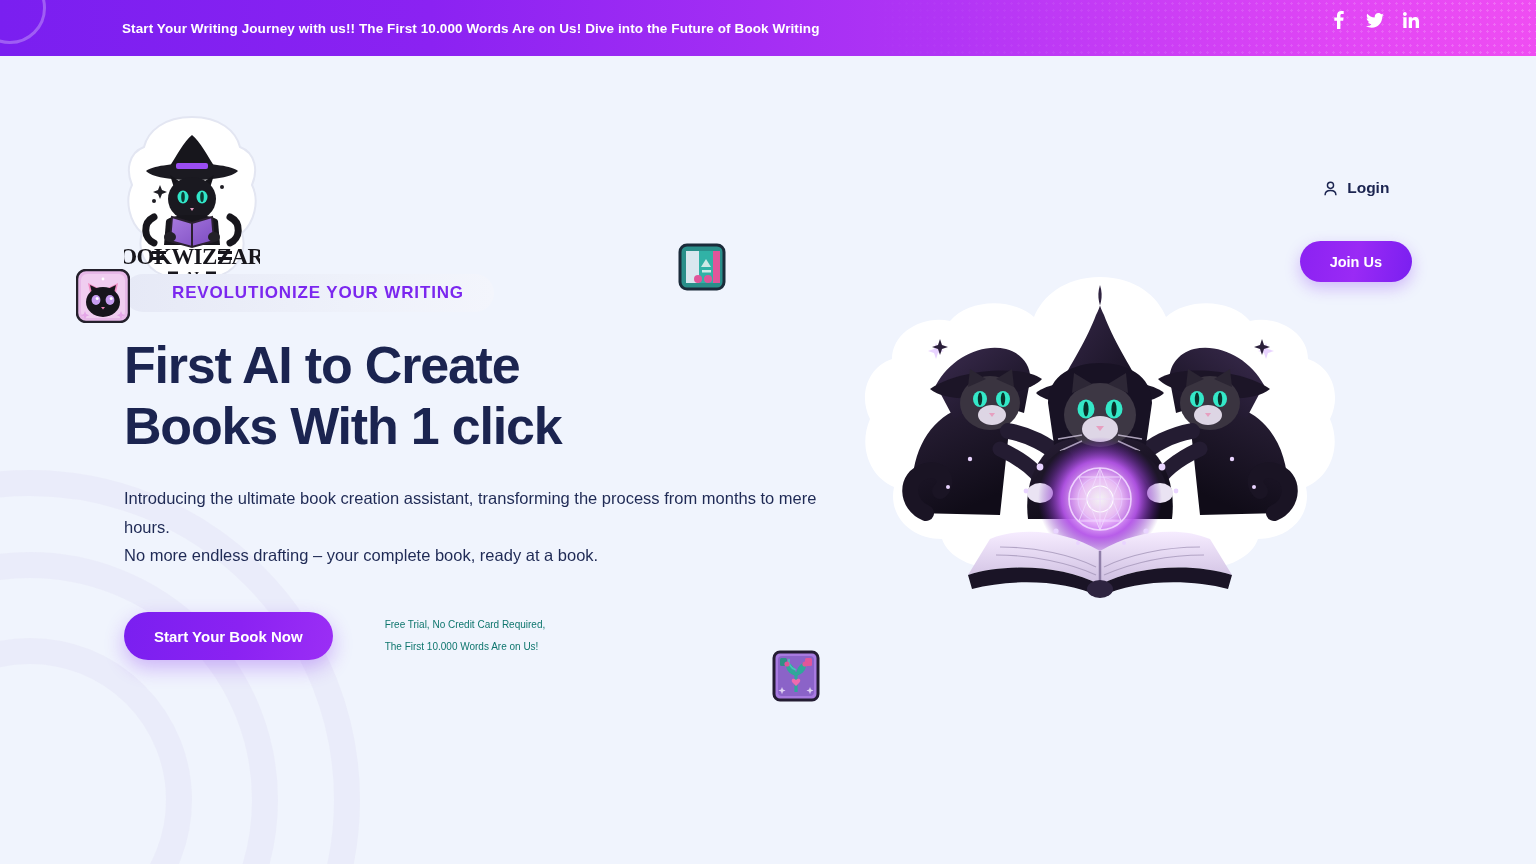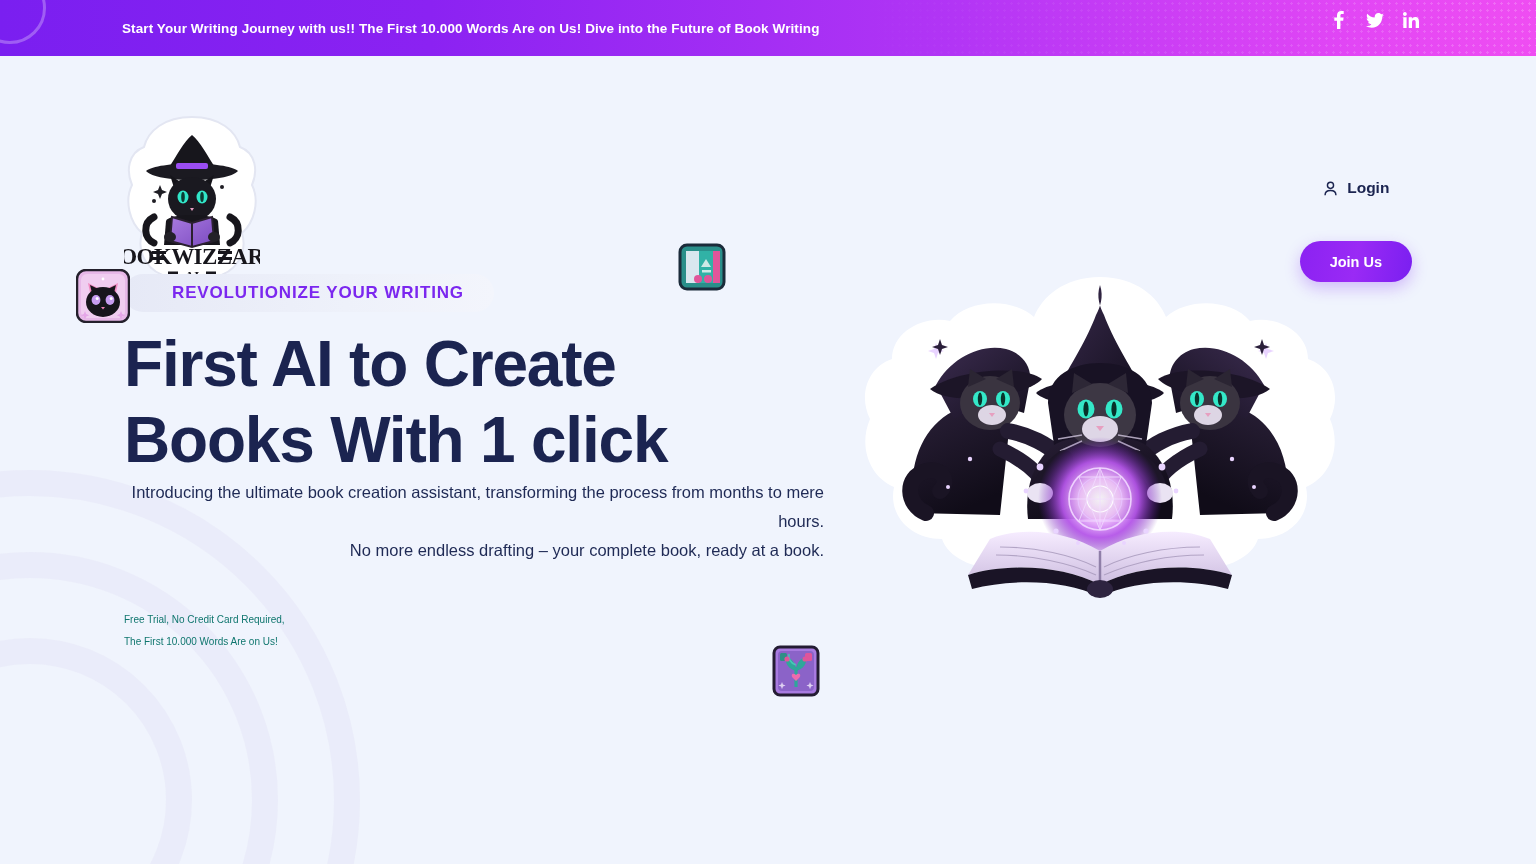--- a/index.html
+++ b/index.html
@@ -143,35 +143,35 @@
     letter-spacing:.85px;
   }
   .cat-chip{
     position:absolute;
     left:-48px; top:-2px;
     width:54px; height:54px;
     z-index:2;
   }
 
   .headline{
-    margin-top:12px;
+    margin-top:20px;
     color:#1b2450;
-    font-size:64px;
+    font-size:52px;
     font-weight:bold;
     line-height:1.18;
     letter-spacing:-1.2px;
     max-width:700px;
   }
 
   .sub{
+    margin-top:26px;
     color:#1f2a55;
     font-size:16.5px;
     line-height:1.75;
     max-width:700px;
-    text-align:right;
   }
 
   .cta-row{
     margin-top:44px;
     display:flex; align-items:flex-start; gap:52px;
     position:relative;
   }
   .cta-btn{
     border:none;
     height:48px;
@@ -368,20 +368,21 @@
           <rect x="0" y="7" width="3" height="2"></rect>
             <rect x="0" y="12" width="3" height="2"></rect>
             <rect x="0" y="17" width="3" height="2"></rect>
           <rect x="23" y="7" width="3" height="2"></rect>
             <rect x="23" y="12" width="3" height="2"></rect>
             <rect x="23" y="17" width="3" height="2"></rect>
         </g>
       </svg>
 
       <div class="cta-row">
+        <button class="cta-btn">Start Your Book Now</button>
         <div class="trial">
           <div>Free Trial, No Credit Card Required,</div>
           <div>The First 10.000 Words Are on Us!</div>
         </div>
 
         <svg class="float float-card px" viewBox="0 0 50 52">
           <rect x="3" y="2" width="44" height="48" rx="6" fill="#a87ae0" stroke="#241c33" stroke-width="3"></rect>
           <rect x="7" y="6" width="36" height="40" rx="4" fill="#8b63c8"></rect>
           <rect x="9" y="8" width="7" height="8" rx="1.5" fill="#2f8f86"></rect>
           <rect x="34" y="8" width="7" height="8" rx="1.5" fill="#e0559a"></rect>

